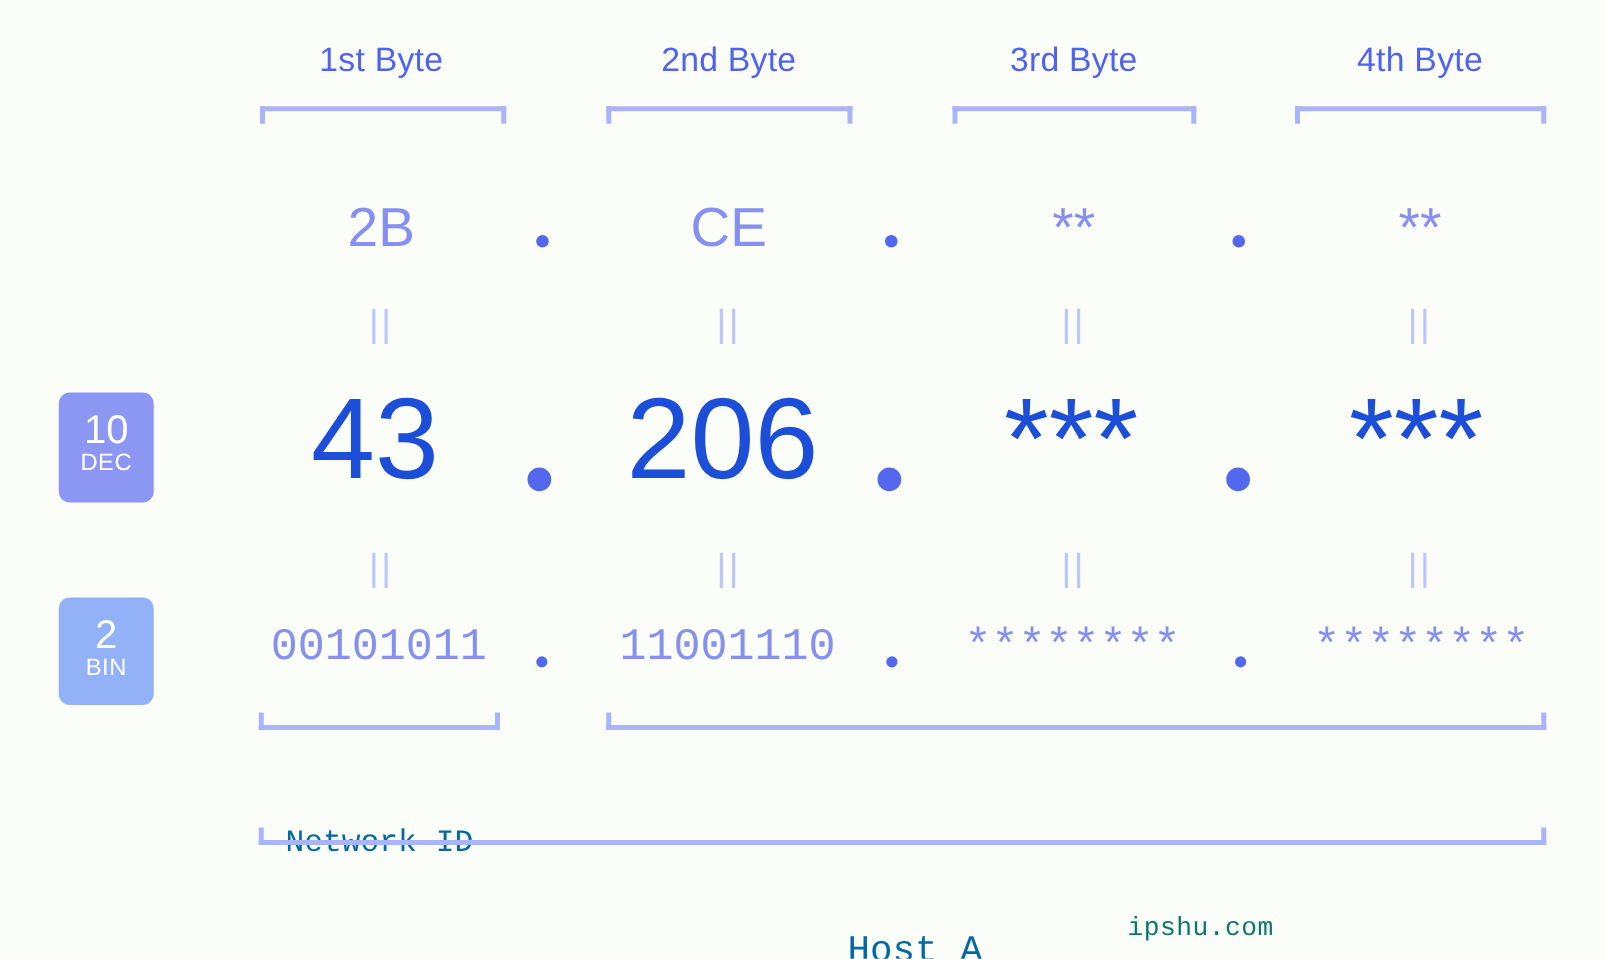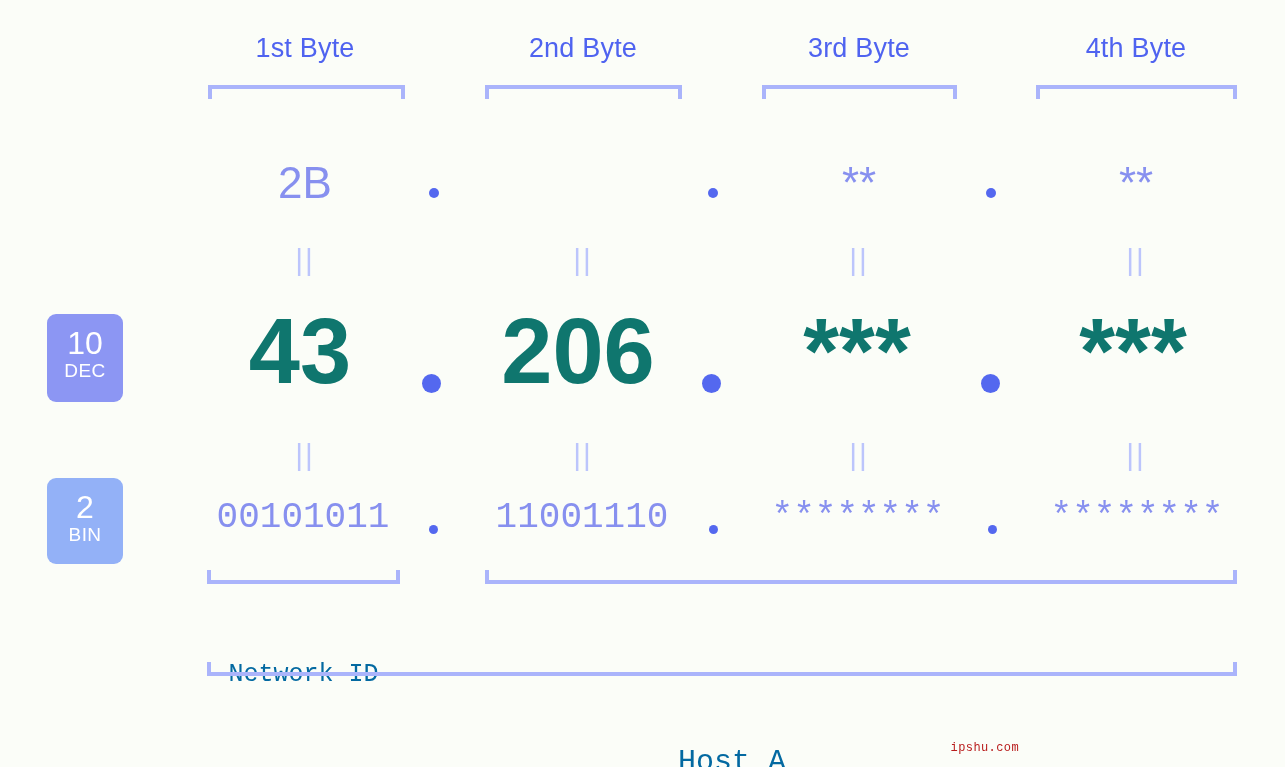--- a/index.html
+++ b/index.html
@@ -106,25 +106,24 @@
     font-family: "Liberation Sans", sans-serif;
     white-space: pre;
   }
 
   
   .dec-val {
     position: absolute;
     top: 298px;
     font-size: 92px;
     line-height: 106px;
-    color: #0f766e;
-    text-align: center;
-    white-space: pre;
-    font-family: "Liberation Sans", sans-serif;
-    font-weight: bold;
+    color: #1d4ed8;
+    text-align: center;
+    white-space: pre;
+    font-family: "Liberation Sans", sans-serif;
   }
   .dec-dot {
     position: absolute;
     top: 374px;
     width: 19px;
     height: 19px;
     border-radius: 50%;
     background: #5468ef;
   }
 
@@ -162,22 +161,22 @@
   #class-caption {
     font-size: 30px;
     line-height: 36px;
   }
 
   
   #watermark {
     position: absolute;
     right: 14px;
     bottom: 12px;
-    font-size: 12px;
-    color: #b91c1c;
+    font-size: 21px;
+    color: #0f766e;
     letter-spacing: 0.4px;
     font-family: "Liberation Mono", monospace;
   }
 </style>
 </head>
 <body>
 
 <div id="stage">
 
   <div class="byte-label" style="left:205px; width:200px;">1st Byte</div>
@@ -194,20 +193,21 @@
     <span class="num">10</span>
     <span class="sub">DEC</span>
   </div>
   <div class="badge" id="badge-bin">
     <span class="num">2</span>
     <span class="sub">BIN</span>
   </div>
 
   <div class="hex-val" style="left:205px; width:200px;">2B</div>
   <div class="hex-dot" style="left:429px;"></div>
+  <div class="hex-val" style="left:483px; width:200px;">CE</div>
   <div class="hex-dot" style="left:708px;"></div>
   <div class="hex-val" style="left:759px; width:200px;">**</div>
   <div class="hex-dot" style="left:986px;"></div>
   <div class="hex-val" style="left:1036px; width:200px;">**</div>
 
   <div class="eq" style="left:205px; top:245px; width:200px; text-align:center;">||</div>
   <div class="eq" style="left:483px; top:245px; width:200px; text-align:center;">||</div>
   <div class="eq" style="left:759px; top:245px; width:200px; text-align:center;">||</div>
   <div class="eq" style="left:1036px; top:245px; width:200px; text-align:center;">||</div>
 

